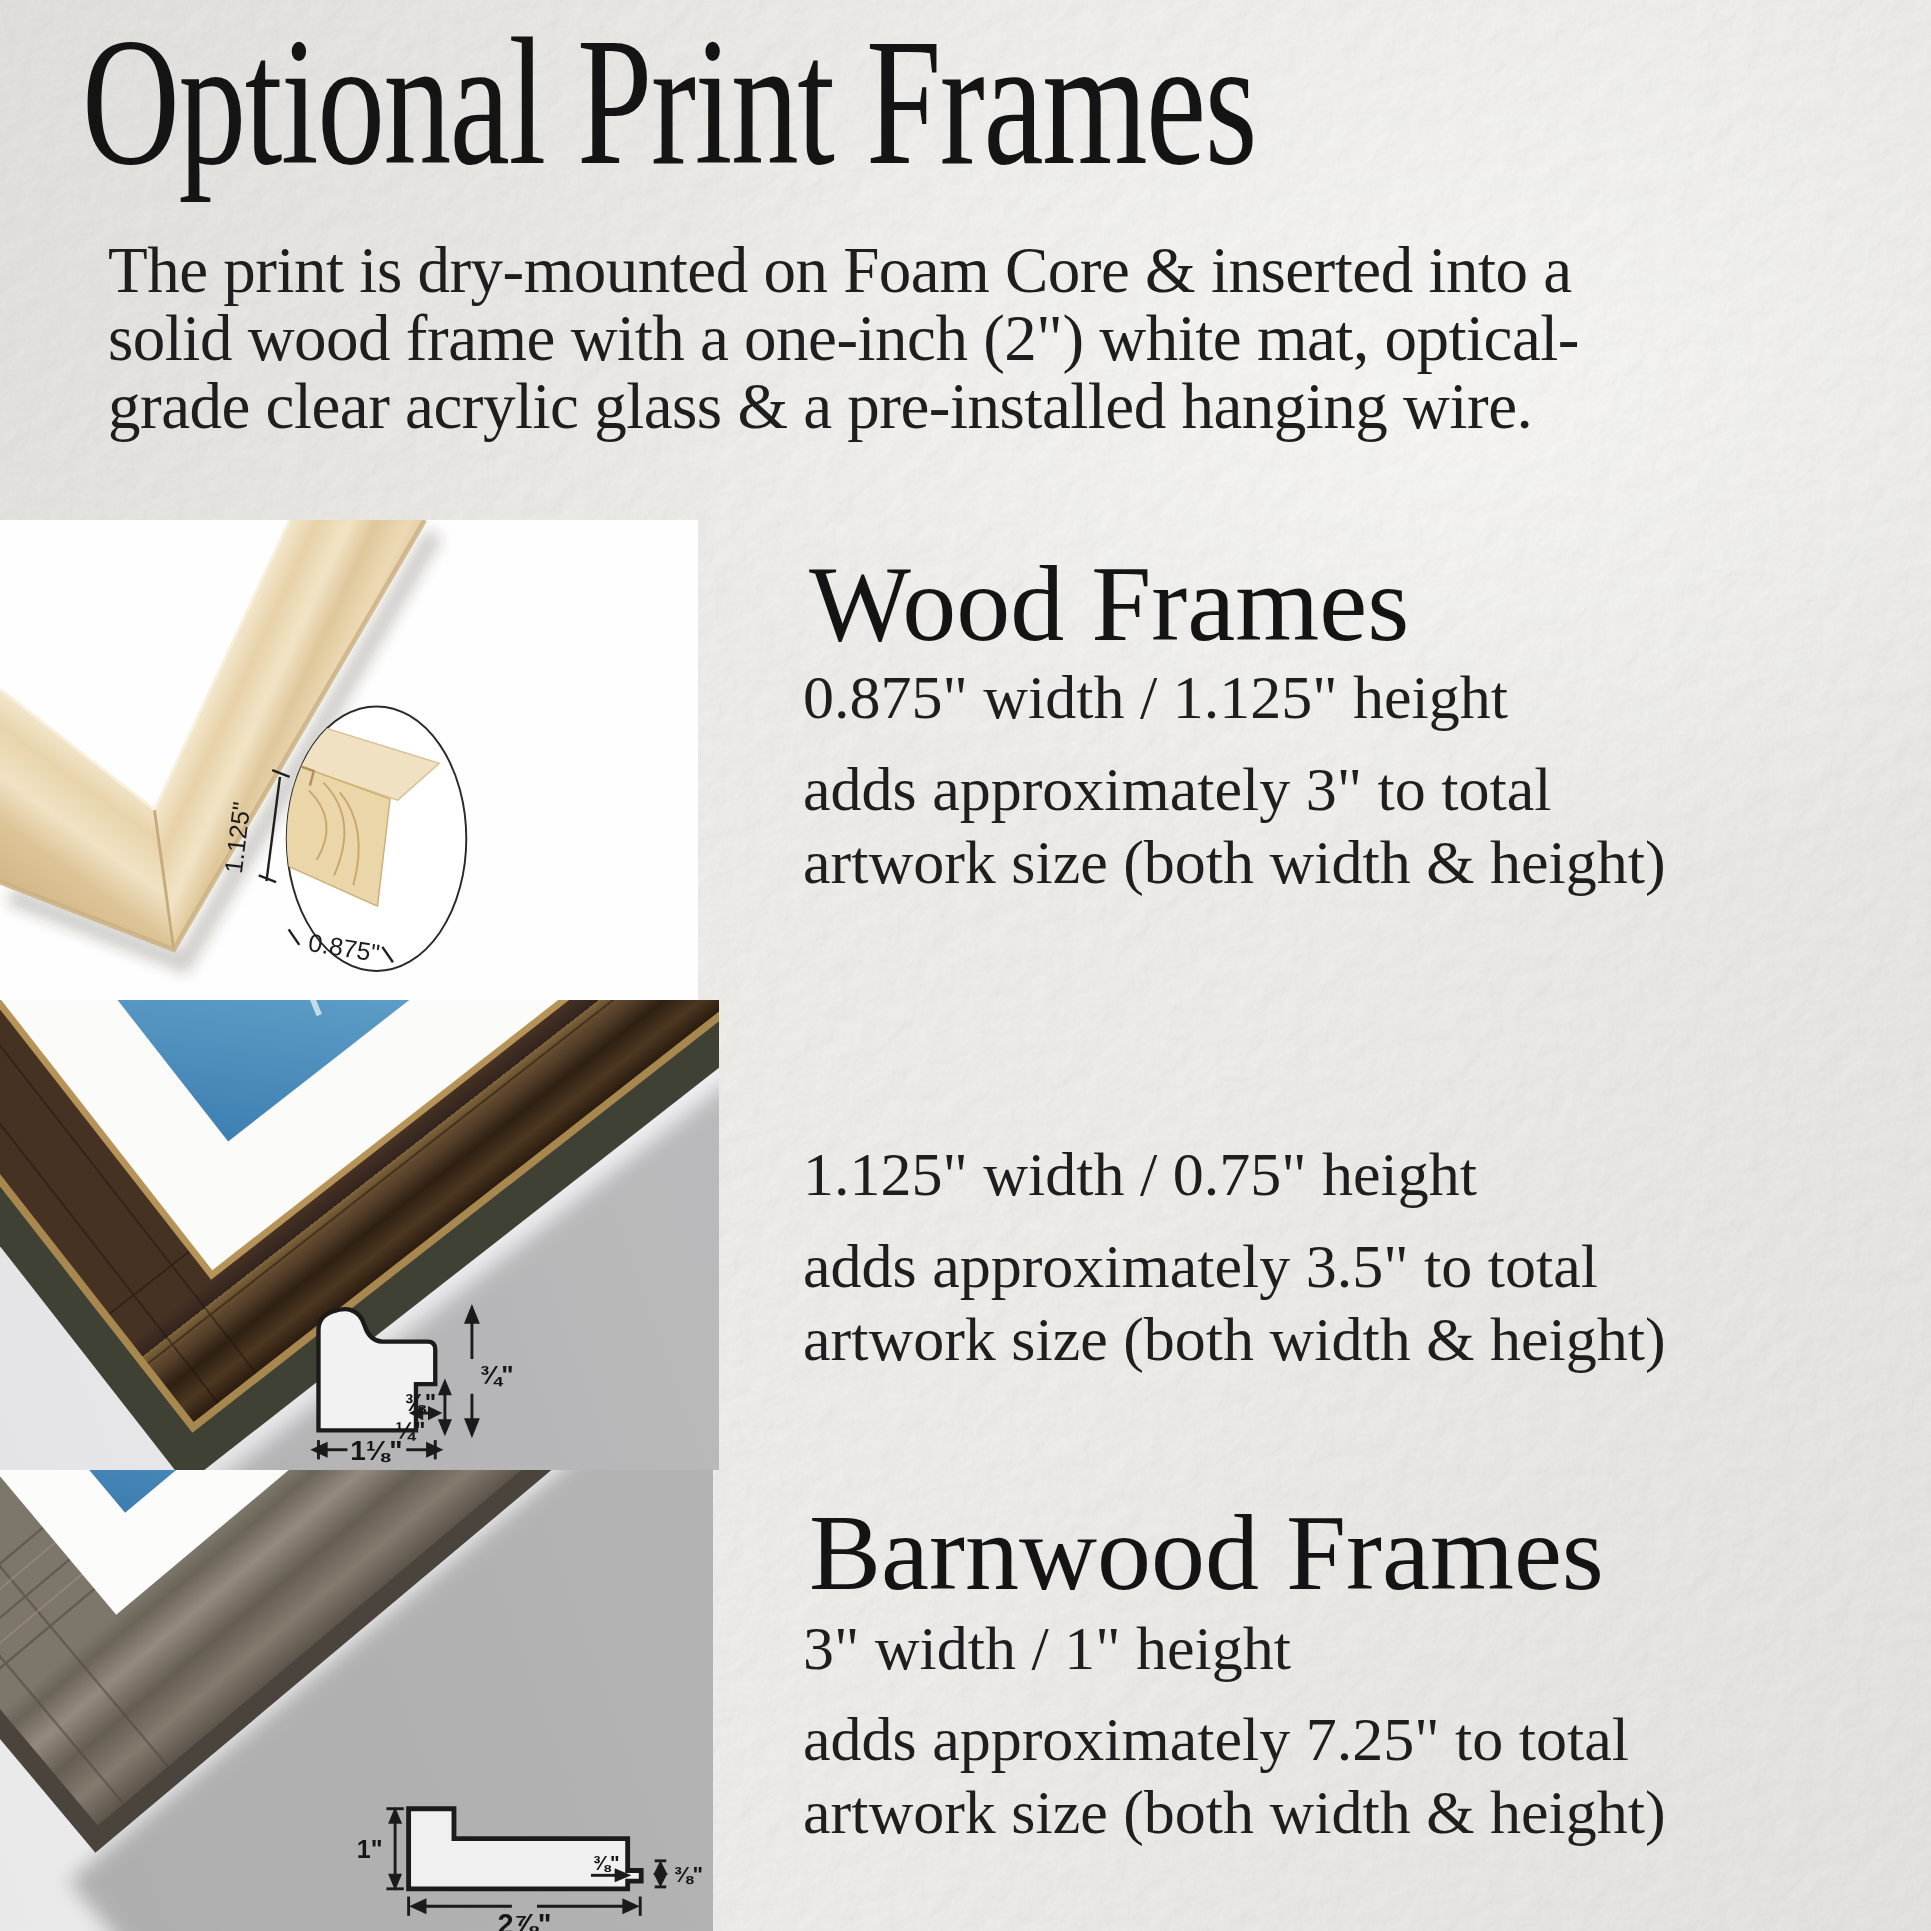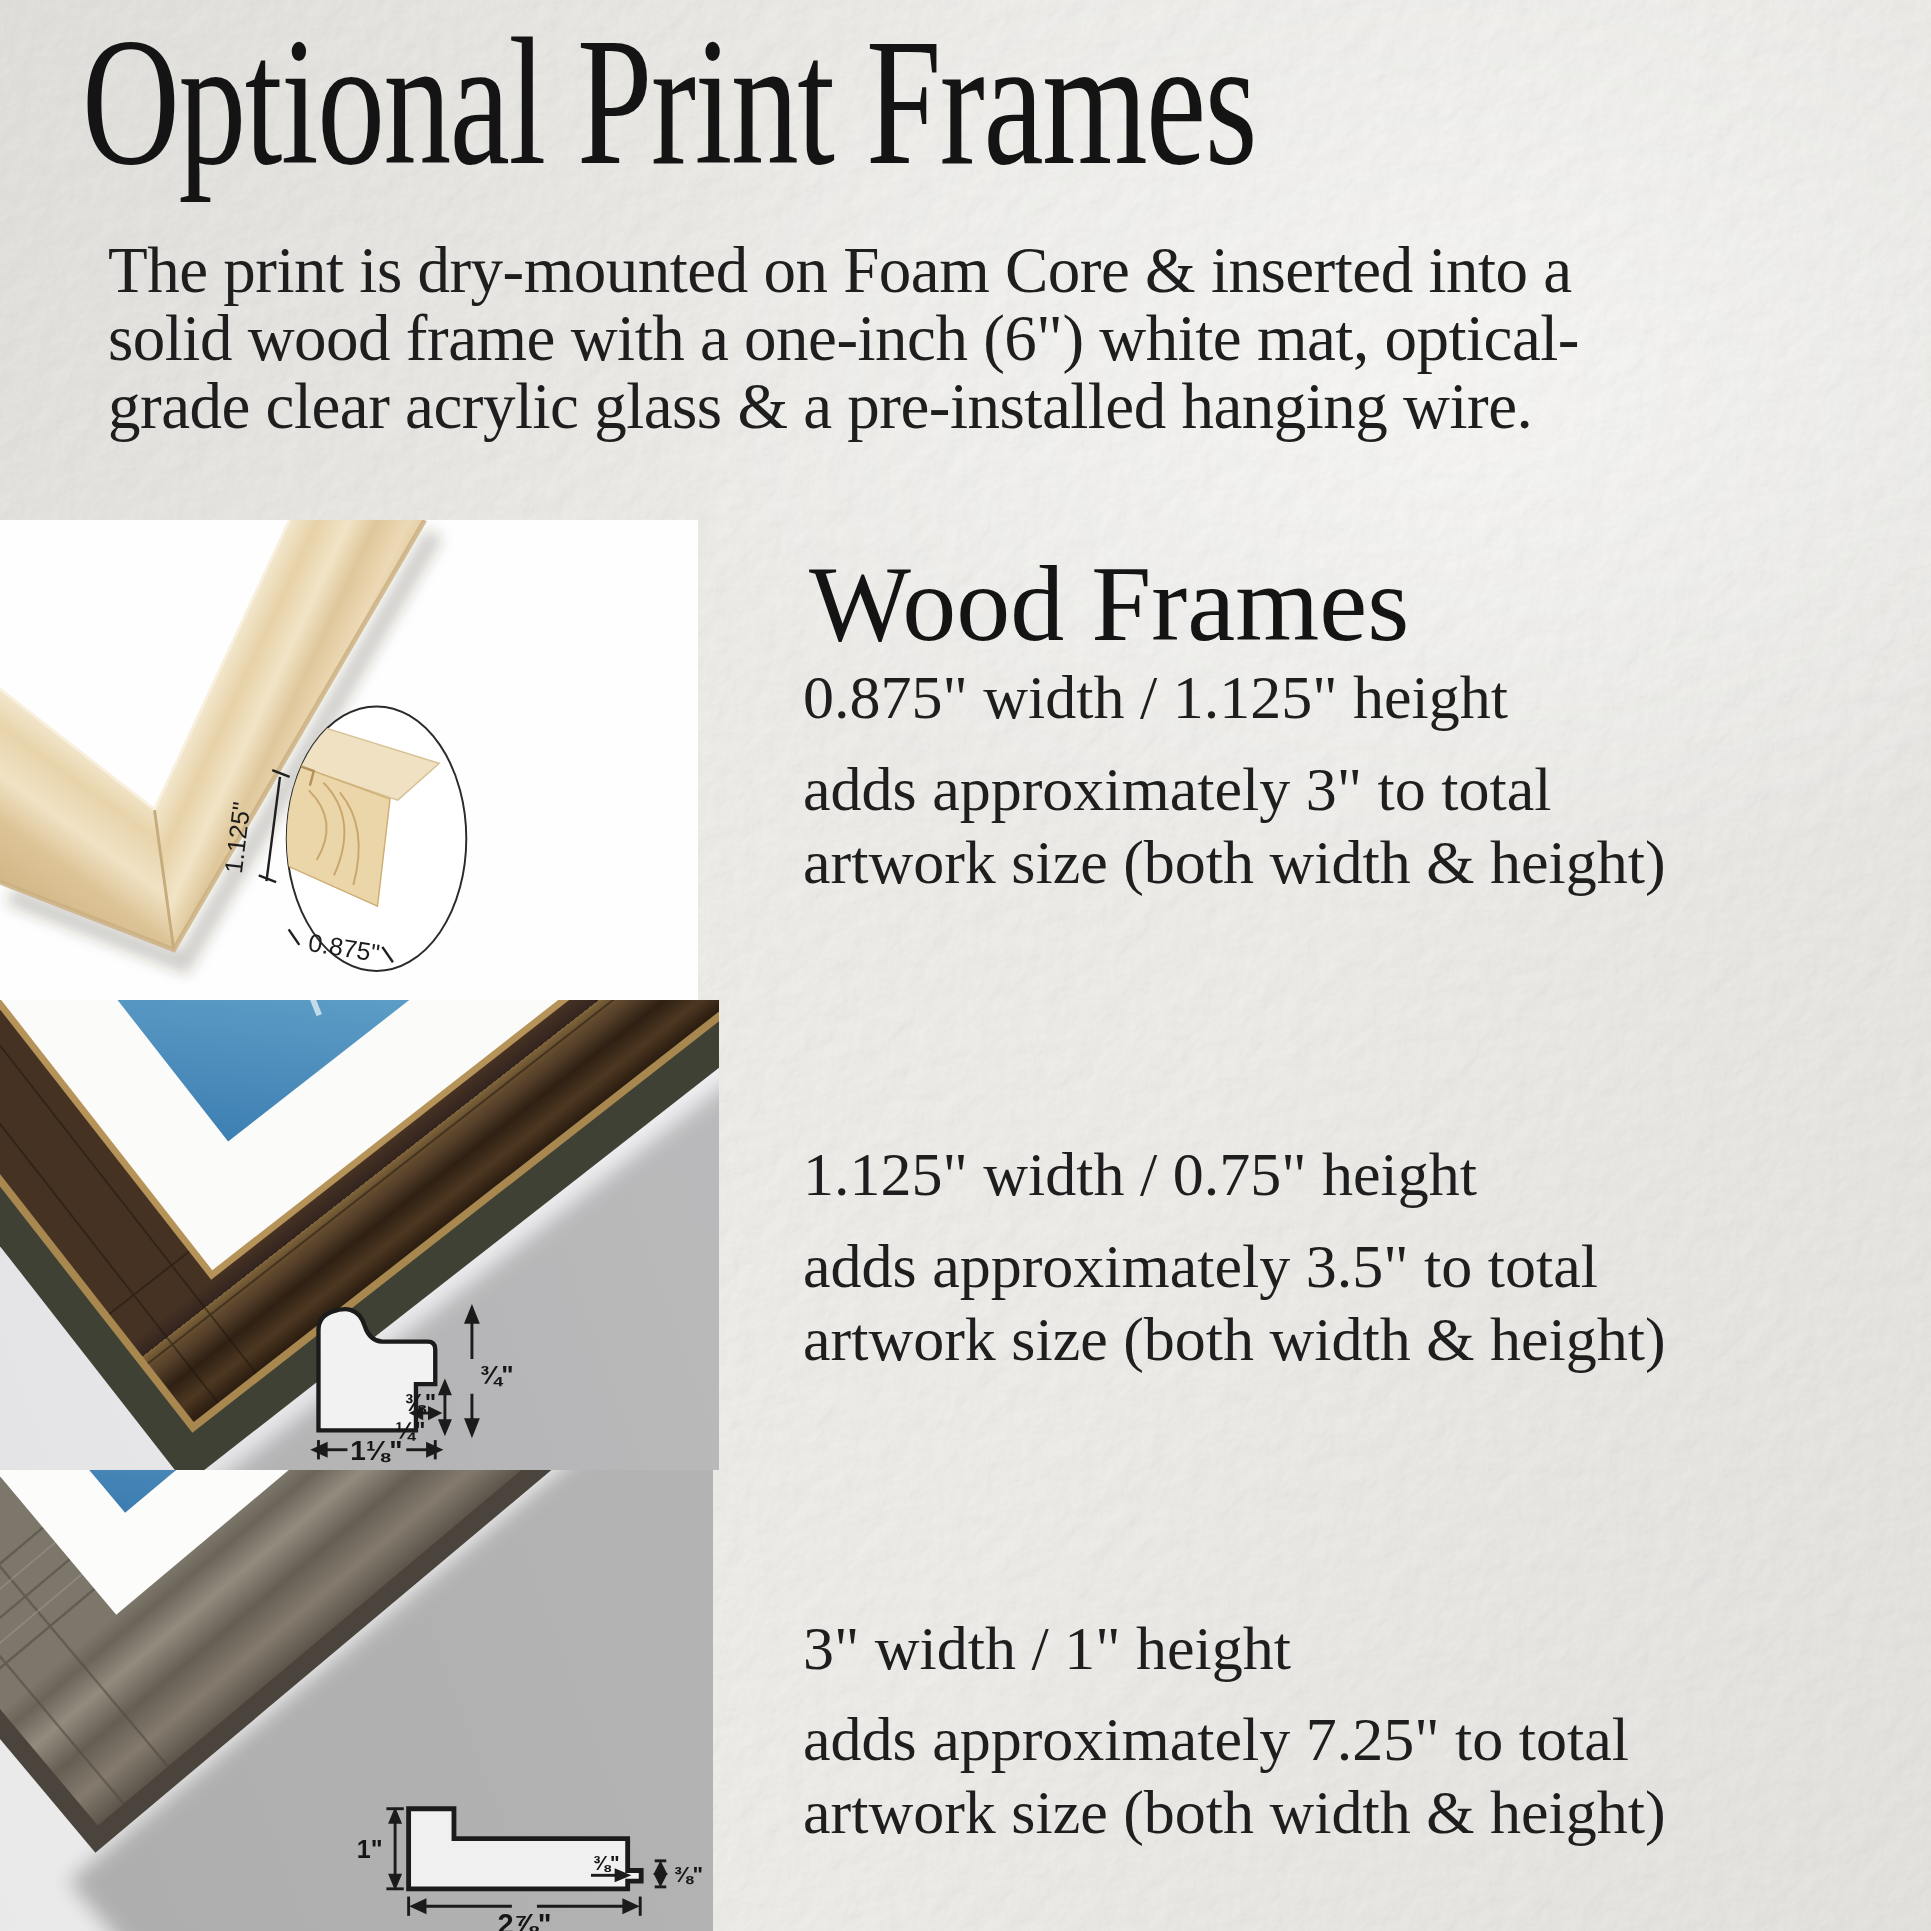--- a/index.html
+++ b/index.html
@@ -34,21 +34,21 @@
       </feDiffuseLighting>
     </filter>
     <rect width="2000" height="2000" filter="url(#plas)"></rect>
   </svg>
 
   <div class="content">
 
     <h1 class="title">Optional Print Frames</h1>
     <div class="intro">
       <div>The print is dry-mounted on Foam Core &amp; inserted into a</div>
-      <div>solid wood frame with a one-inch (6") white mat, optical-</div>
+      <div>solid wood frame with a one-inch (2") white mat, optical-</div>
       <div>grade clear acrylic glass &amp; a pre-installed hanging wire.</div>
     </div>
 
     <figure class="photo" style="top:512px;width:698px;height:480px;margin:0;background:#fefefe;">
       <svg width="698" height="480" viewBox="0 0 723 497">
         <defs>
           <filter id="b7" x="-40%" y="-40%" width="180%" height="180%">
               <feGaussianBlur stdDeviation="7"></feGaussianBlur>
             </filter>
           <linearGradient id="gA" gradientUnits="userSpaceOnUse" x1="230" y1="150" x2="365" y2="213">
@@ -245,20 +245,21 @@
       <div>adds approximately 3" to total</div>
       <div>artwork size (both width &amp; height)</div>
     </div>
 
     <div class="sec-dims" style="top:1135px;">1.125" width / 0.75" height</div>
     <div class="sec-desc" style="top:1222px;">
       <div>adds approximately 3.5" to total</div>
       <div>artwork size (both width &amp; height)</div>
     </div>
 
+    <h2 class="sec-head" style="top:1483px;">Barnwood Frames</h2>
     <div class="sec-dims" style="top:1609px;">3" width / 1" height</div>
     <div class="sec-desc" style="top:1695px;">
       <div>adds approximately 7.25" to total</div>
       <div>artwork size (both width &amp; height)</div>
     </div>
 
   </div>
 </div>
 
 

